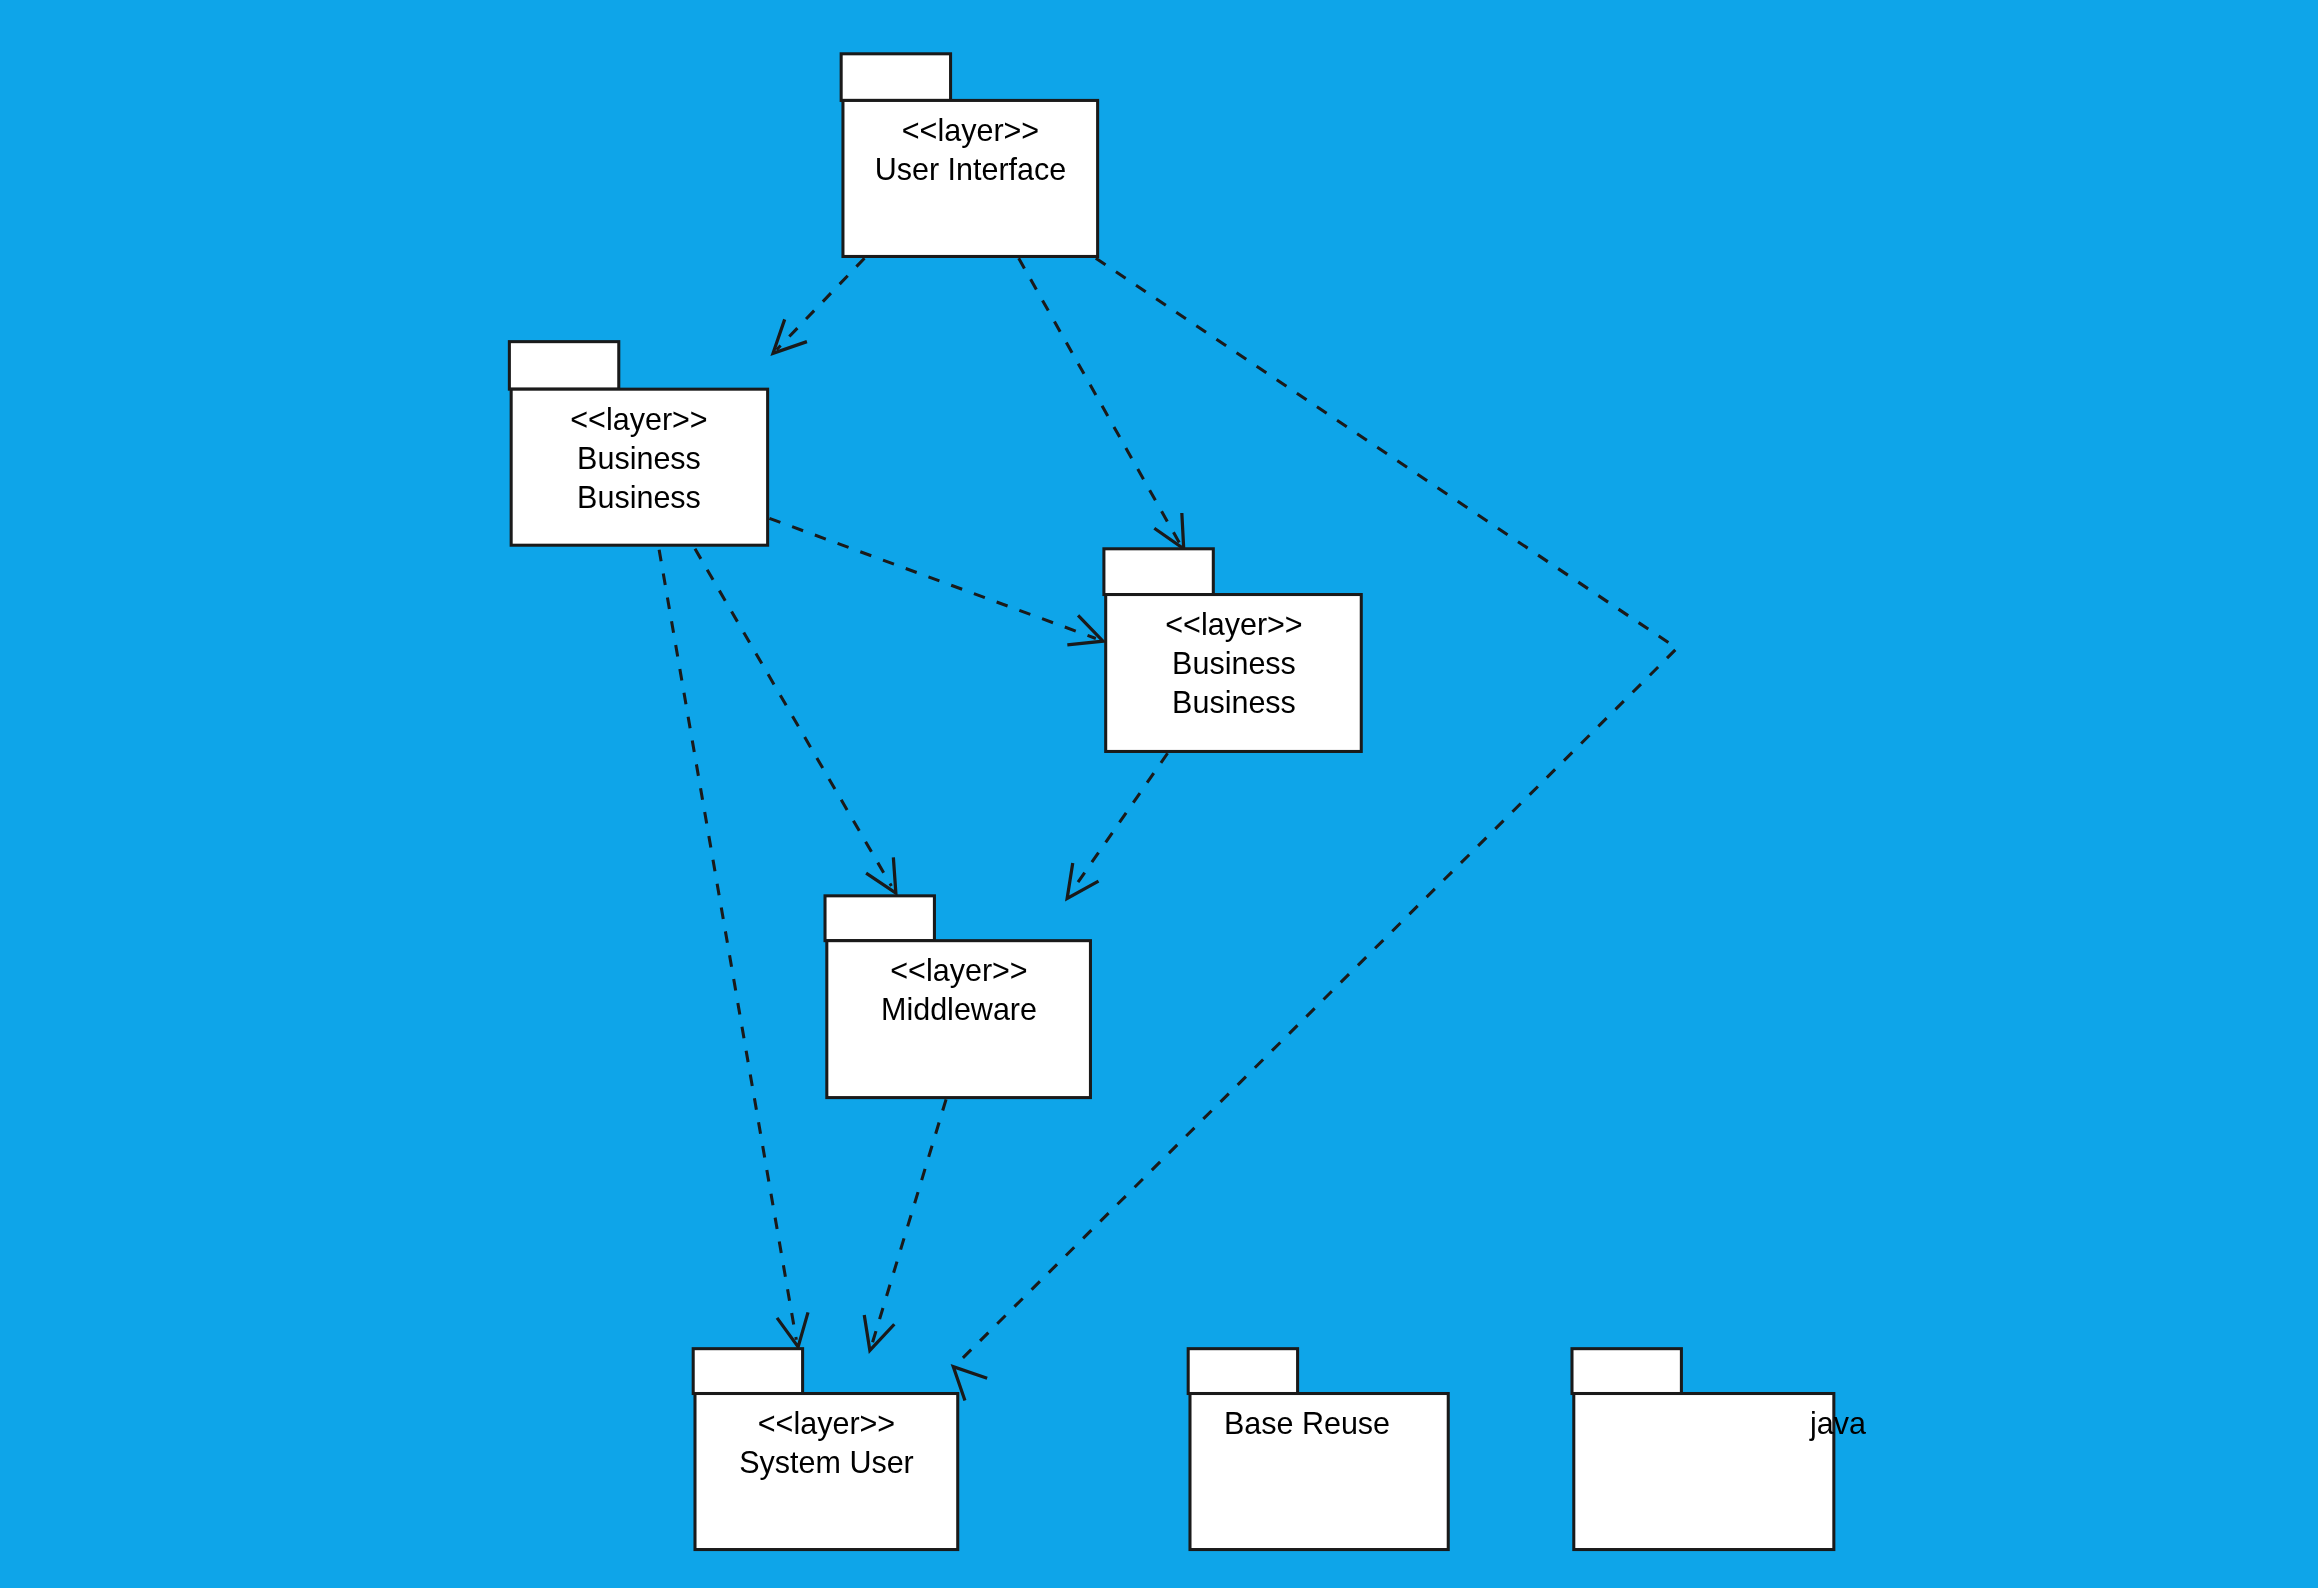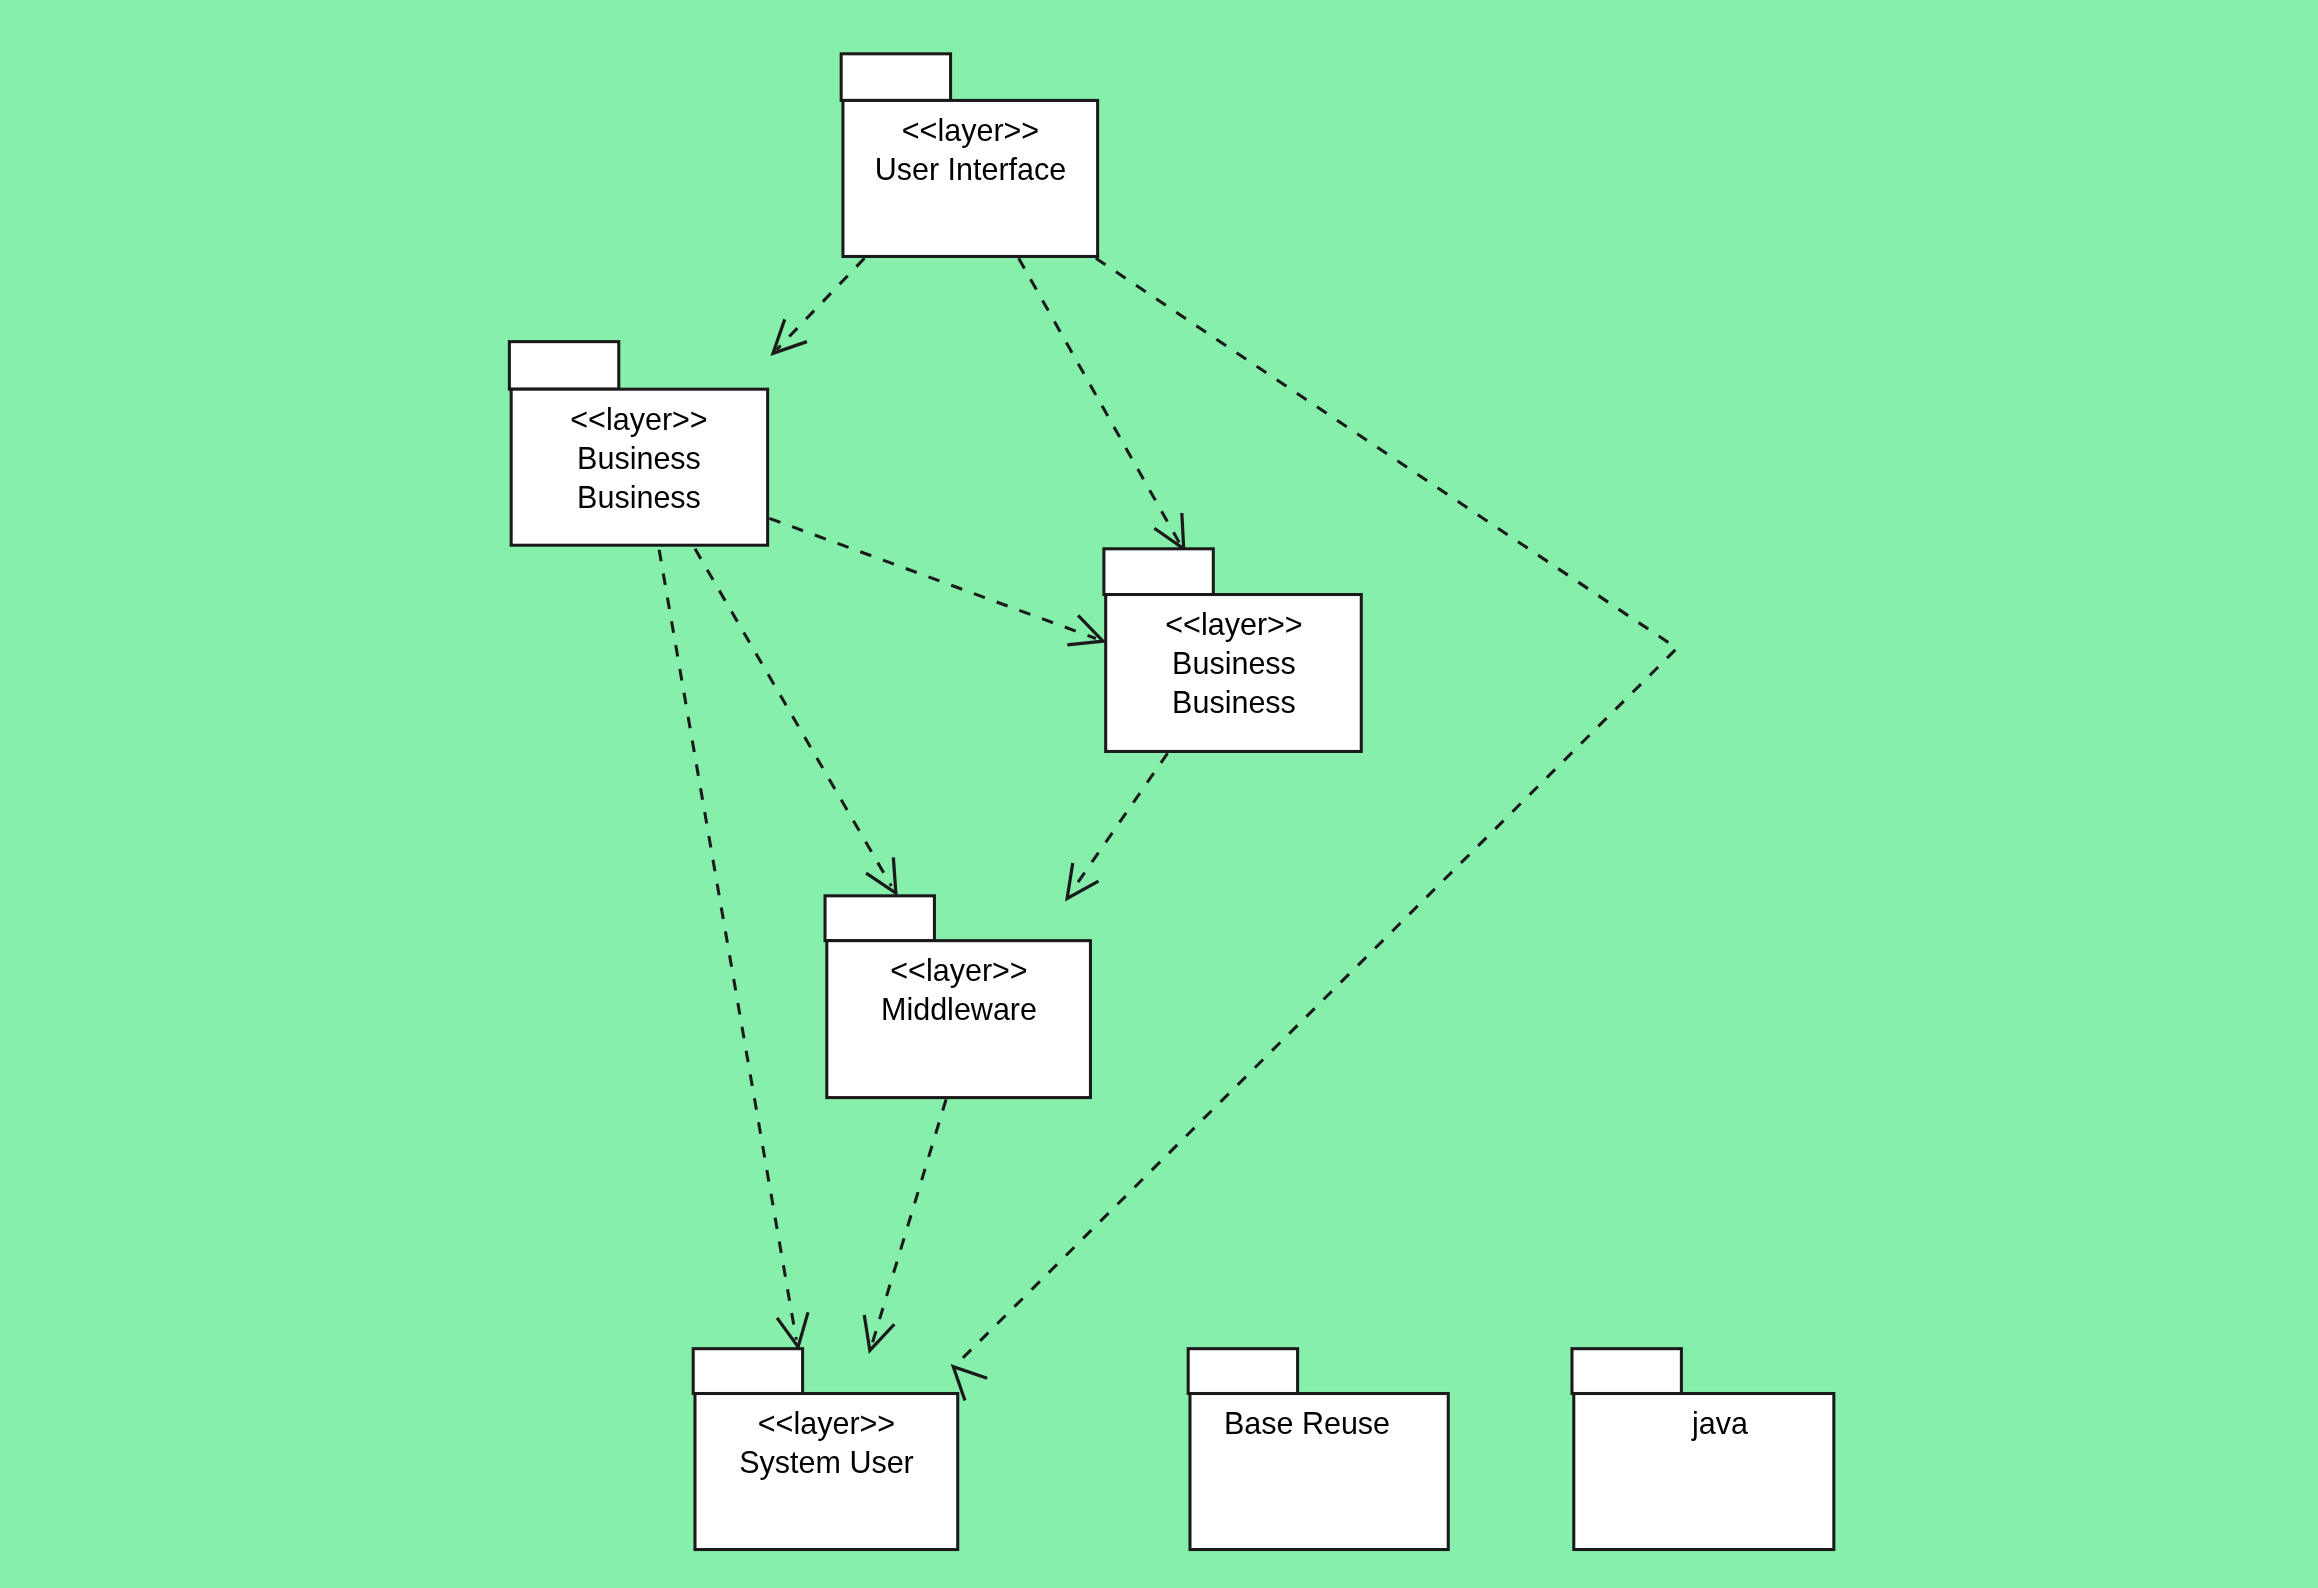--- a/index.html
+++ b/index.html
@@ -7,21 +7,21 @@
     padding: 0;
     background: #ffffff;
   }
   body {
     font-family: "Liberation Sans", sans-serif;
   }
   #canvas {
     position: relative;
     width: 2319px;
     height: 1589px;
-    background: #86efac;
+    background: #0ea5e9;
     overflow: hidden;
   }
   #diagram-svg {
     position: absolute;
     left: 0;
     top: 0;
     width: 2319px;
     height: 1589px;
   }
   .pkg-label {
@@ -113,17 +113,17 @@
       </g>
   </svg>
 
   <div id="label-layer">
       <div class="pkg-label" style="left: 843px; top: 111px; width: 255px;"><span class="pkg-stereotype">&lt;&lt;layer&gt;&gt;</span><span class="pkg-name-line">User Interface</span></div>
       <div class="pkg-label" style="left: 511px; top: 400px; width: 256px;"><span class="pkg-stereotype">&lt;&lt;layer&gt;&gt;</span><span class="pkg-name-line">Business</span><span class="pkg-name-line">Business</span></div>
       <div class="pkg-label" style="left: 1106px; top: 605px; width: 256px;"><span class="pkg-stereotype">&lt;&lt;layer&gt;&gt;</span><span class="pkg-name-line">Business</span><span class="pkg-name-line">Business</span></div>
       <div class="pkg-label" style="left: 827px; top: 951px; width: 264px;"><span class="pkg-stereotype">&lt;&lt;layer&gt;&gt;</span><span class="pkg-name-line">Middleware</span></div>
       <div class="pkg-label" style="left: 695px; top: 1404px; width: 263px;"><span class="pkg-stereotype">&lt;&lt;layer&gt;&gt;</span><span class="pkg-name-line">System User</span></div>
       <div class="pkg-label" style="left: 1190px; top: 1404px; width: 234px;"><span class="pkg-name-line">Base Reuse</span></div>
-      <div class="pkg-label" style="left: 1574px; top: 1404px; width: 292px;"><span class="pkg-name-line">java</span></div>
+      <div class="pkg-label" style="left: 1574px; top: 1404px; width: 292px; text-align: right;"><span class="pkg-name-line">java</span></div>
     </div>
 
 </div>
 
 
 </body></html>

